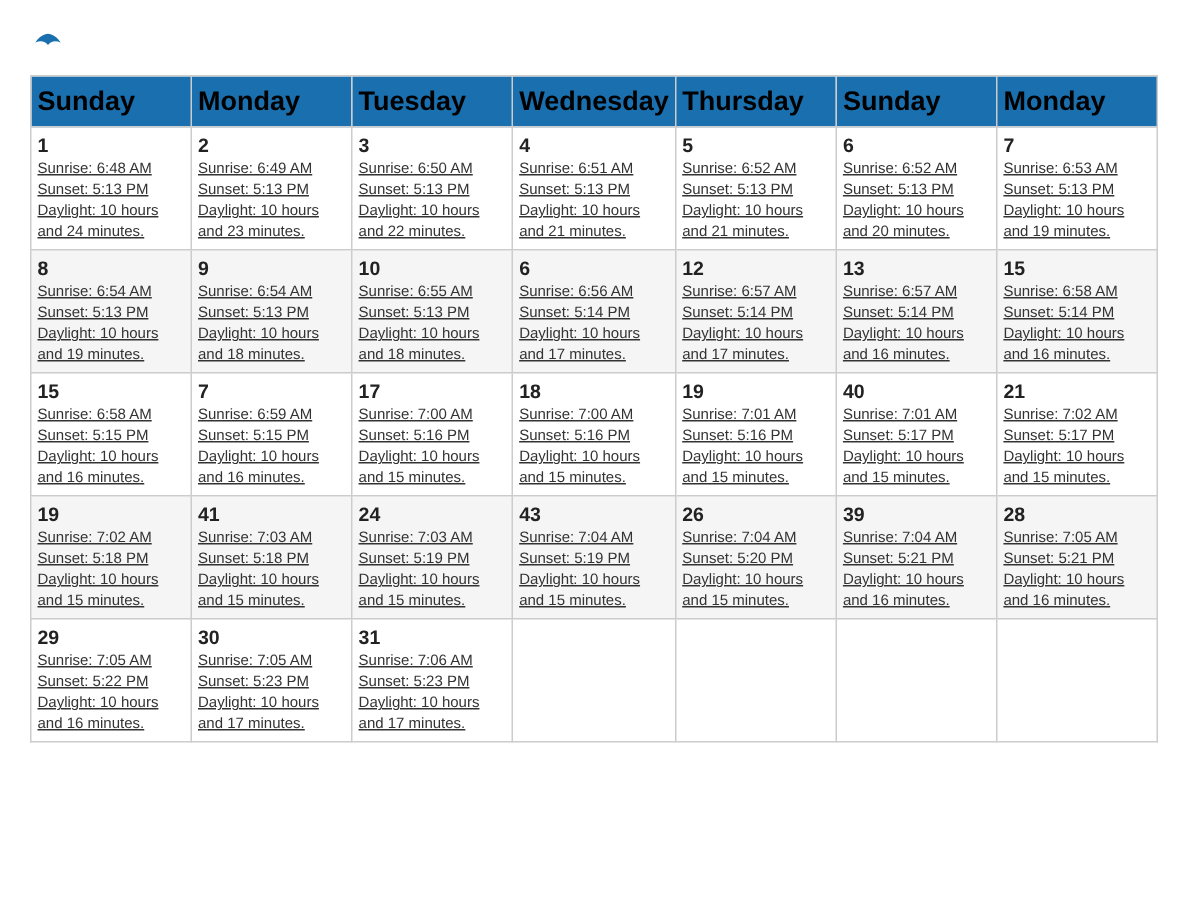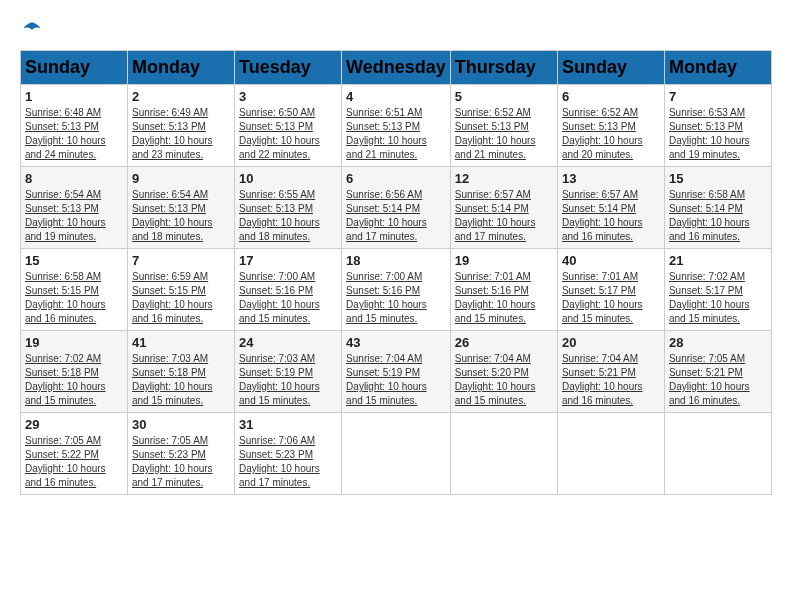--- a/index.html
+++ b/index.html
@@ -332,21 +332,21 @@
       </td>
         <td>
         <span class="day-number">26</span>
         <div class="day-info">
           Sunrise: 7:04 AM<br>
           Sunset: 5:20 PM<br>
           Daylight: 10 hours and 15 minutes.
         </div>
       </td>
         <td>
-        <span class="day-number">20</span>
+        <span class="day-number">39</span>
         <div class="day-info">
           Sunrise: 7:04 AM<br>
           Sunset: 5:21 PM<br>
           Daylight: 10 hours and 16 minutes.
         </div>
       </td>
         <td>
         <span class="day-number">28</span>
         <div class="day-info">
           Sunrise: 7:05 AM<br>

